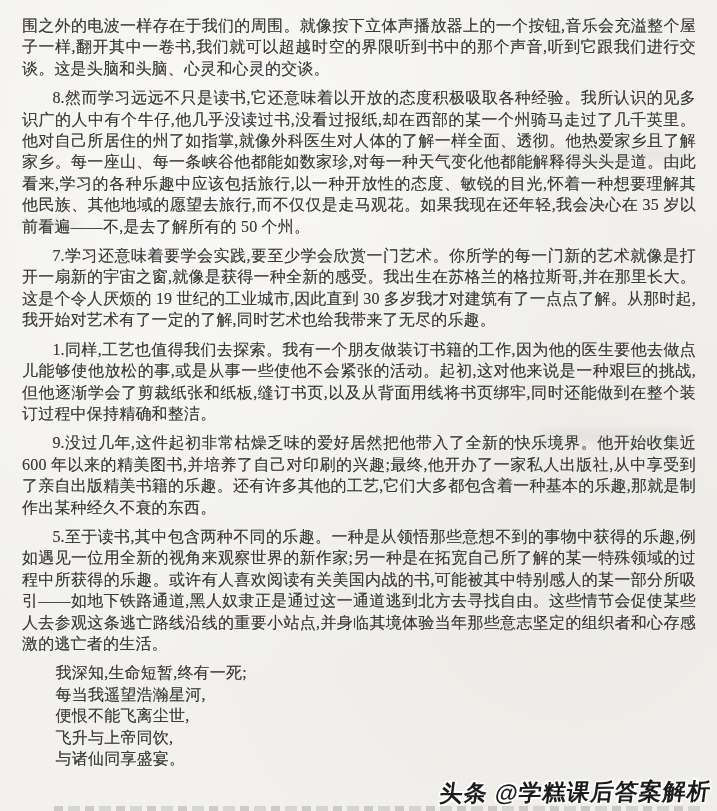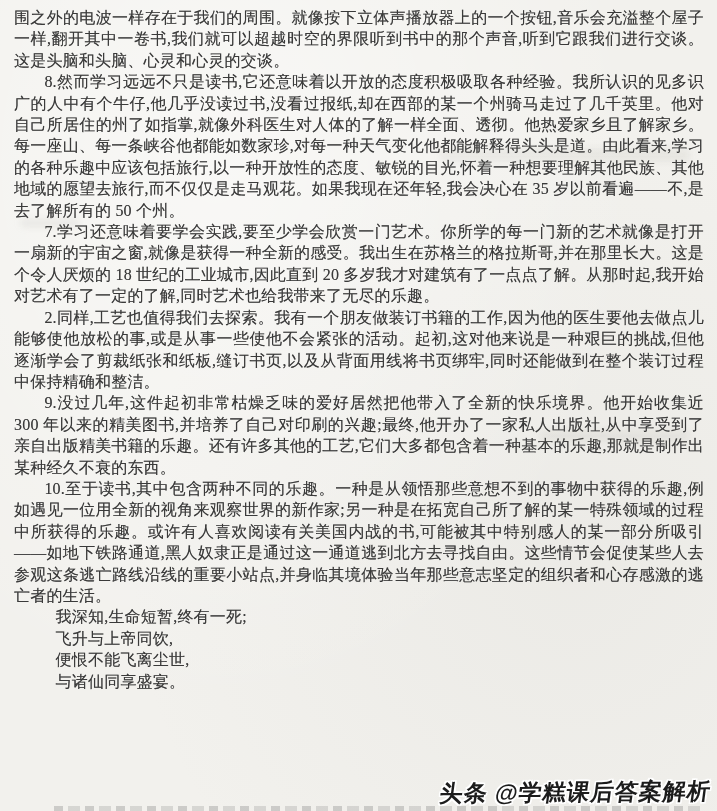--- a/index.html
+++ b/index.html
@@ -24,21 +24,21 @@
     right: 13px;
     color: #3a3a3a;
     font-size: 16px;
     line-height: 21.4px;
     text-align: justify;
     text-justify: inter-ideograph;
     letter-spacing: 0.2px;
     text-shadow: 0 0 0.6px rgba(70,70,70,0.55);
   }
   p.para {
-    margin: 0;
+    margin: 8px;
     text-indent: 1.9em;
   }
   p.para.no-indent {
     text-indent: 0;
   }
   .poem {
     margin-left: 2.6em;
   }
   .poem-line {
     white-space: pre;
@@ -92,28 +92,29 @@
   .smudge-1 { left: 440px; top: 148px; width: 250px; height: 14px; }
   .smudge-2 { left: 20px;  top: 218px; width: 60px;  height: 10px; }
   .smudge-3 { left: 540px; top: 430px; width: 150px; height: 12px; }
 </style>
 </head>
 <body>
 
 <div class="page-text">
   <p class="para no-indent">围之外的电波一样存在于我们的周围。就像按下立体声播放器上的一个按钮,音乐会充溢整个屋子一样,翻开其中一卷书,我们就可以超越时空的界限听到书中的那个声音,听到它跟我们进行交谈。这是头脑和头脑、心灵和心灵的交谈。</p>
   <p class="para">8.然而学习远远不只是读书,它还意味着以开放的态度积极吸取各种经验。我所认识的见多识广的人中有个牛仔,他几乎没读过书,没看过报纸,却在西部的某一个州骑马走过了几千英里。他对自己所居住的州了如指掌,就像外科医生对人体的了解一样全面、透彻。他热爱家乡且了解家乡。每一座山、每一条峡谷他都能如数家珍,对每一种天气变化他都能解释得头头是道。由此看来,学习的各种乐趣中应该包括旅行,以一种开放性的态度、敏锐的目光,怀着一种想要理解其他民族、其他地域的愿望去旅行,而不仅仅是走马观花。如果我现在还年轻,我会决心在 35 岁以前看遍——不,是去了解所有的 50 个州。</p>
-  <p class="para">7.学习还意味着要学会实践,要至少学会欣赏一门艺术。你所学的每一门新的艺术就像是打开一扇新的宇宙之窗,就像是获得一种全新的感受。我出生在苏格兰的格拉斯哥,并在那里长大。这是个令人厌烦的 18 世纪的工业城市,因此直到 20 多岁我才对建筑有了一点点了解。从那时起,我开始对艺术有了一定的了解,同时艺术也给我带来了无尽的乐趣。</p>
-  <p class="para">2.同样,工艺也值得我们去探索。我有一个朋友做装订书籍的工作,因为他的医生要他去做点儿能够使他放松的事,或是从事一些使他不会紧张的活动。起初,这对他来说是一种艰巨的挑战,但他逐渐学会了剪裁纸张和纸板,缝订书页,以及从背面用线将书页绑牢,同时还能做到在整个装订过程中保持精确和整洁。</p>
-  <p class="para">9.没过几年,这件起初非常枯燥乏味的爱好居然把他带入了全新的快乐境界。他开始收集近 300 年以来的精美图书,并培养了自己对印刷的兴趣;最终,他开办了一家私人出版社,从中享受到了亲自出版精美书籍的乐趣。还有许多其他的工艺,它们大多都包含着一种基本的乐趣,那就是制作出某种经久不衰的东西。</p>
-  <p class="para">10.至于读书,其中包含两种不同的乐趣。一种是从领悟那些意想不到的事物中获得的乐趣,例如遇见一位用全新的视角来观察世界的新作家;另一种是在拓宽自己所了解的某一特殊领域的过程中所获得的乐趣。或许有人喜欢阅读有关美国内战的书,可能被其中特别感人的某一部分所吸引——如地下铁路通道,黑人奴隶正是通过这一通道逃到北方去寻找自由。这些情节会促使某些人去参观这条逃亡路线沿线的重要小站点,并身临其境体验当年那些意志坚定的组织者和心存感激的逃亡者的生活。</p>
+  <p class="para">7.学习还意味着要学会实践,要至少学会欣赏一门艺术。你所学的每一门新的艺术就像是打开一扇新的宇宙之窗,就像是获得一种全新的感受。我出生在苏格兰的格拉斯哥,并在那里长大。这是个令人厌烦的 19 世纪的工业城市,因此直到 30 多岁我才对建筑有了一点点了解。从那时起,我开始对艺术有了一定的了解,同时艺术也给我带来了无尽的乐趣。</p>
+  <p class="para">1.同样,工艺也值得我们去探索。我有一个朋友做装订书籍的工作,因为他的医生要他去做点儿能够使他放松的事,或是从事一些使他不会紧张的活动。起初,这对他来说是一种艰巨的挑战,但他逐渐学会了剪裁纸张和纸板,缝订书页,以及从背面用线将书页绑牢,同时还能做到在整个装订过程中保持精确和整洁。</p>
+  <p class="para">9.没过几年,这件起初非常枯燥乏味的爱好居然把他带入了全新的快乐境界。他开始收集近 600 年以来的精美图书,并培养了自己对印刷的兴趣;最终,他开办了一家私人出版社,从中享受到了亲自出版精美书籍的乐趣。还有许多其他的工艺,它们大多都包含着一种基本的乐趣,那就是制作出某种经久不衰的东西。</p>
+  <p class="para">5.至于读书,其中包含两种不同的乐趣。一种是从领悟那些意想不到的事物中获得的乐趣,例如遇见一位用全新的视角来观察世界的新作家;另一种是在拓宽自己所了解的某一特殊领域的过程中所获得的乐趣。或许有人喜欢阅读有关美国内战的书,可能被其中特别感人的某一部分所吸引——如地下铁路通道,黑人奴隶正是通过这一通道逃到北方去寻找自由。这些情节会促使某些人去参观这条逃亡路线沿线的重要小站点,并身临其境体验当年那些意志坚定的组织者和心存感激的逃亡者的生活。</p>
   <div class="poem">
     <div class="poem-line">我深知,生命短暂,终有一死;</div>
+    <div class="poem-line">每当我遥望浩瀚星河,</div>
+    <div class="poem-line">便恨不能飞离尘世,</div>
     <div class="poem-line">飞升与上帝同饮,</div>
-    <div class="poem-line">便恨不能飞离尘世,</div>
     <div class="poem-line">与诸仙同享盛宴。</div>
   </div>
 </div>
 
 <div class="smudge smudge-1"></div>
 <div class="smudge smudge-2"></div>
 <div class="smudge smudge-3"></div>
 
 <div class="cutoff-strip"></div>
 

